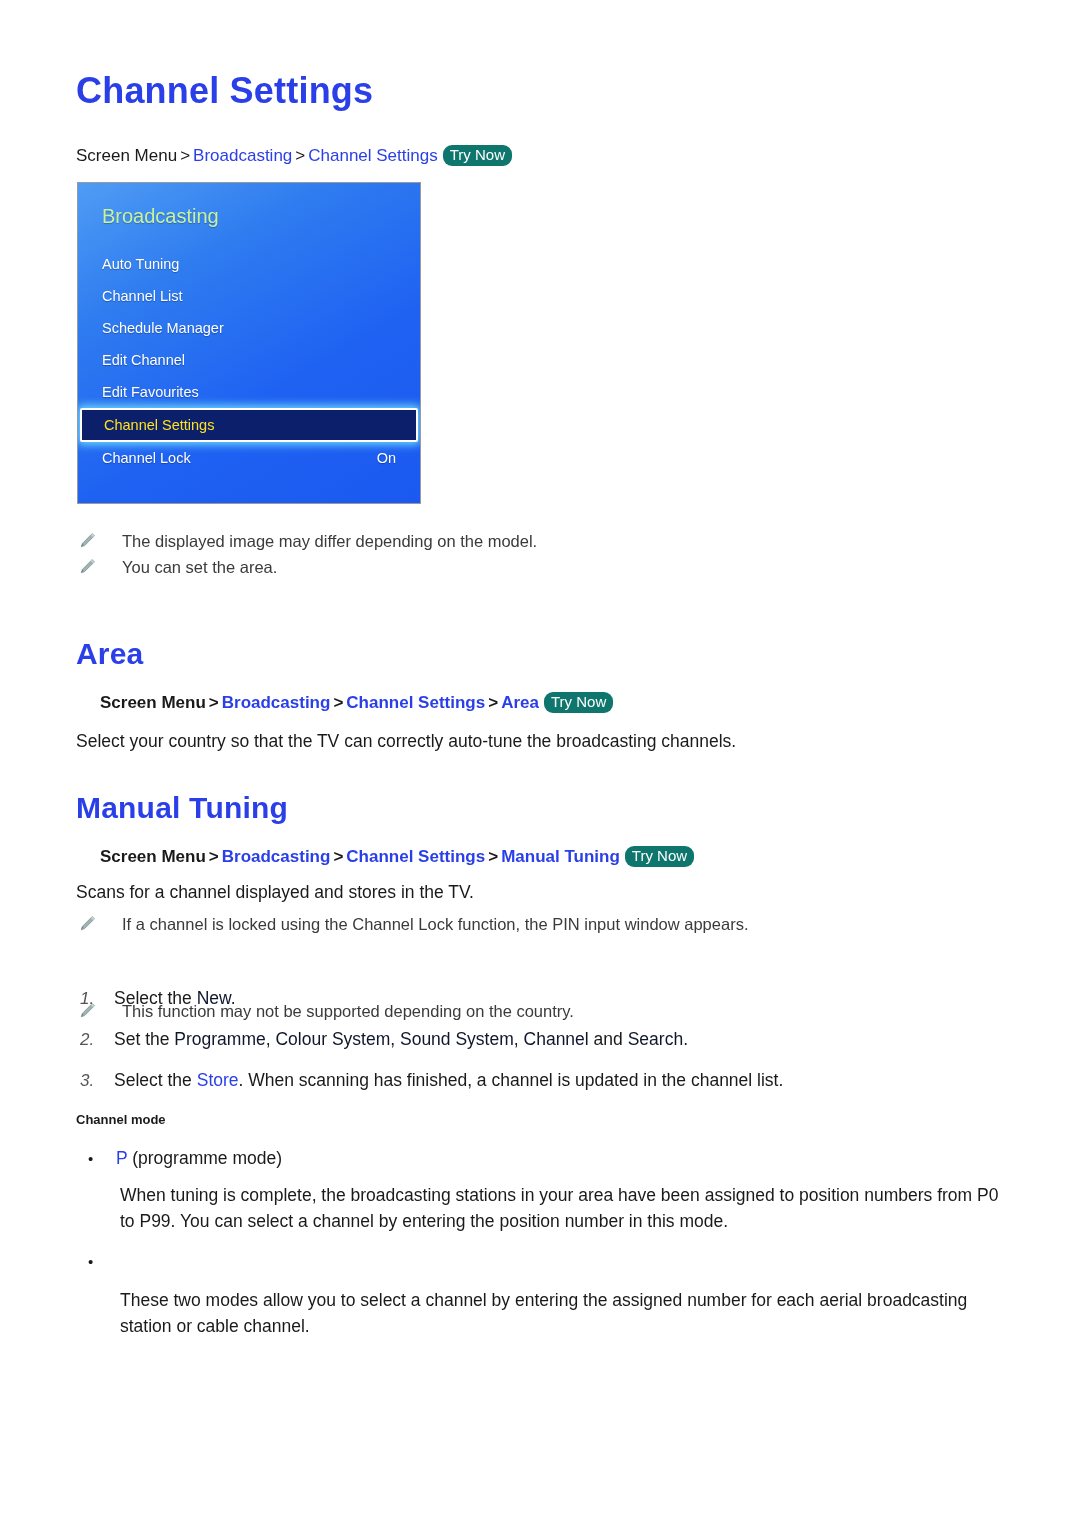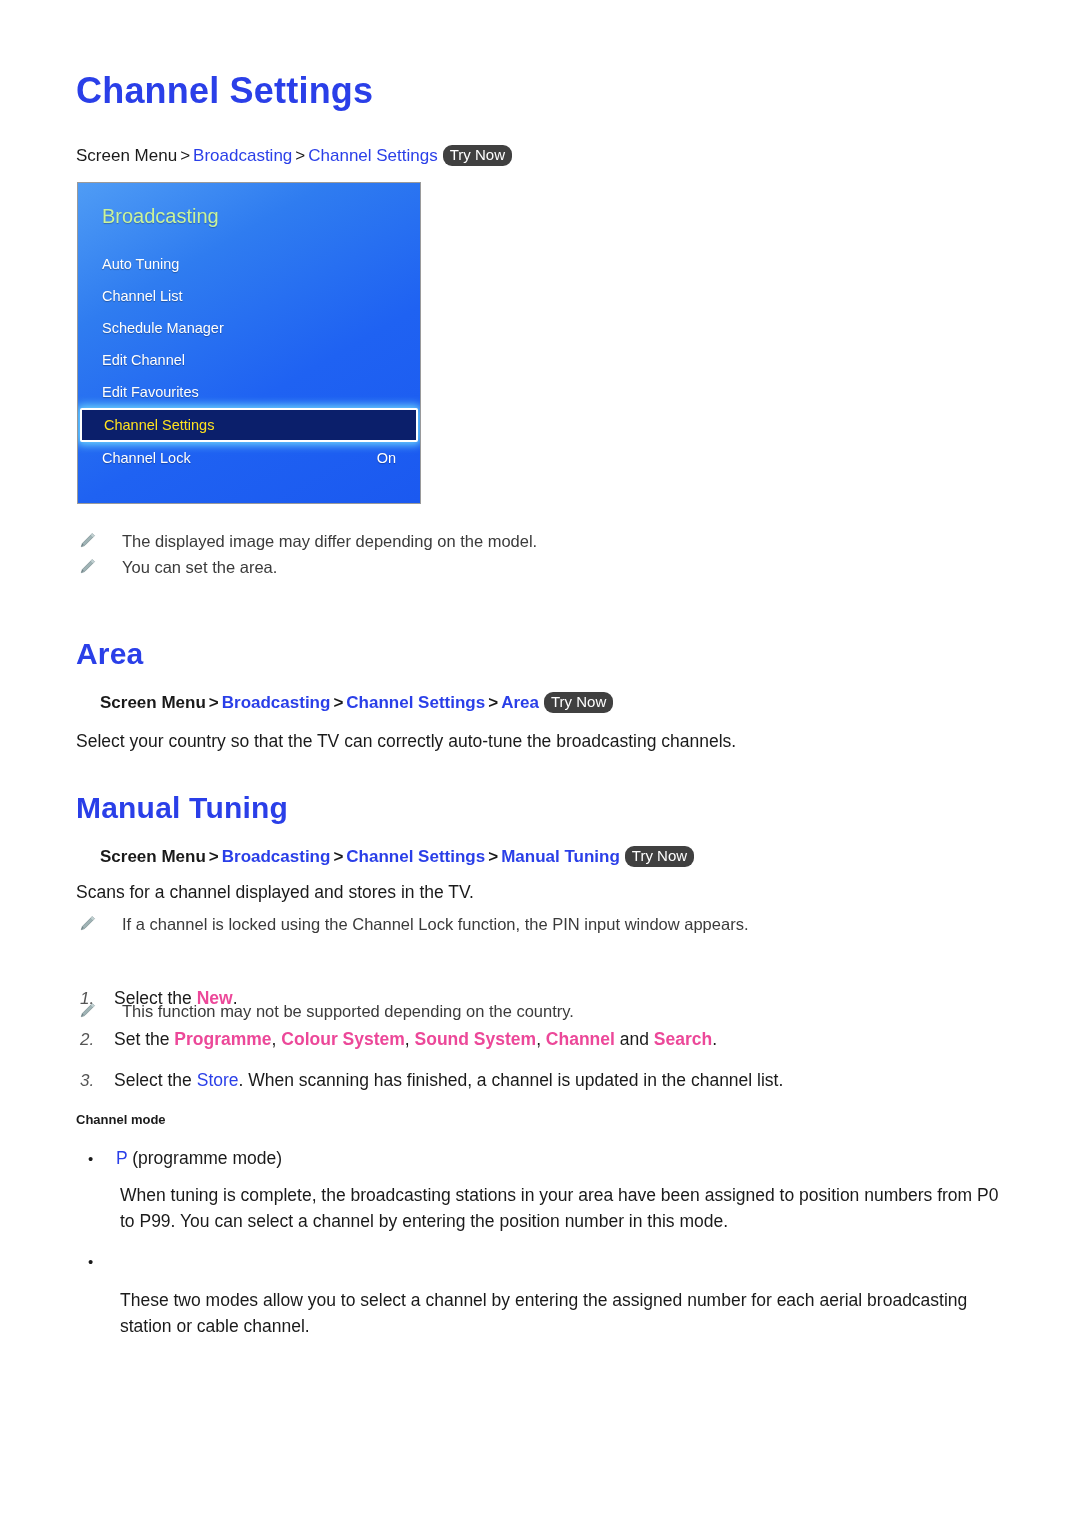--- a/index.html
+++ b/index.html
@@ -49,21 +49,21 @@
   }
   .breadcrumb.bold { font-weight: bold; margin-left: 24px; }
   .breadcrumb .link { color: #2a3fe8; }
   .breadcrumb .sep { color: #1a1a1a; padding: 0 3px; }
   #bc-1 { top: 145px; }
   #bc-2 { top: 692px; }
   #bc-3 { top: 846px; }
 
   .trynow {
     display: inline-block;
-    background: #404040;
+    background: #0f766e;
     color: #ffffff;
     font-size: 15px;
     font-weight: normal;
     border-radius: 9px;
     padding: 1px 7px 2px 7px;
     margin-left: 5px;
     position: relative;
     top: -1px;
     line-height: 18px;
   }
@@ -151,21 +151,21 @@
     line-height: 26px;
     width: 950px;
   }
   .step .num {
     flex: 0 0 34px;
     font-style: italic;
     color: #555555;
     font-size: 17px;
   }
   .step .blue { color: #2a3fe8; }
-  .step .blue-b { color: #ec4899; font-weight: bold; }
+  .step .blue-b { color: #0f172a; font-weight: normal; }
   #step-1 { top: 985px; }
   #step-2 { top: 1026px; }
   #step-3 { top: 1067px; }
 
   
   .subhead {
     position: absolute;
     left: 76px;
     top: 1112px;
     font-size: 13px;

